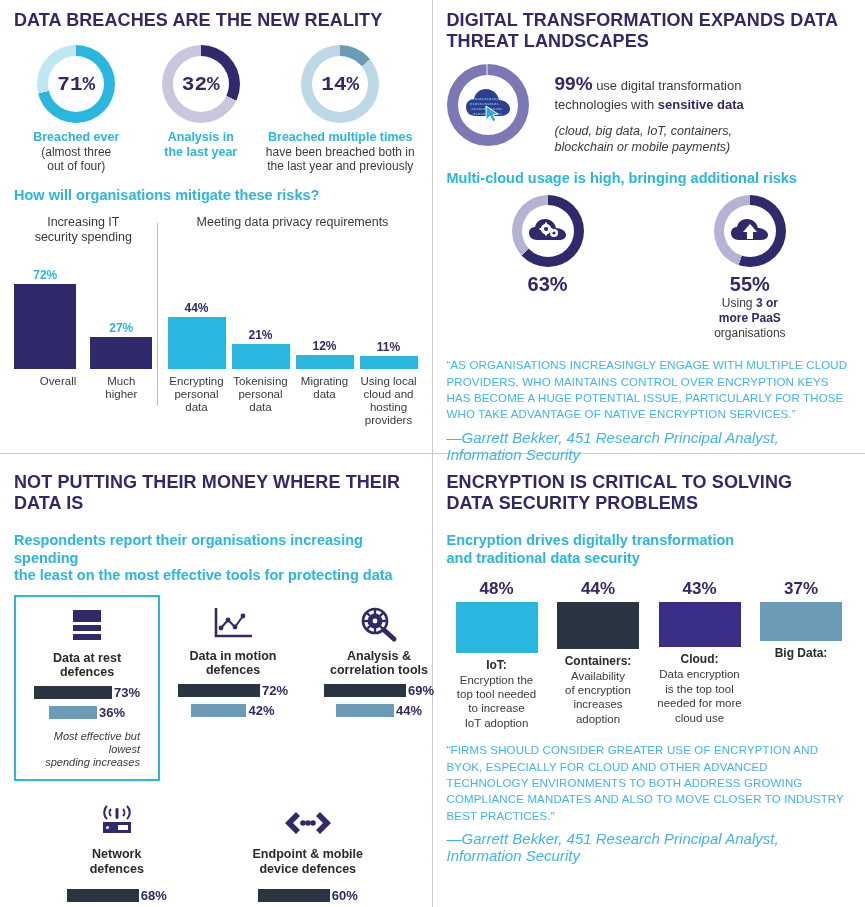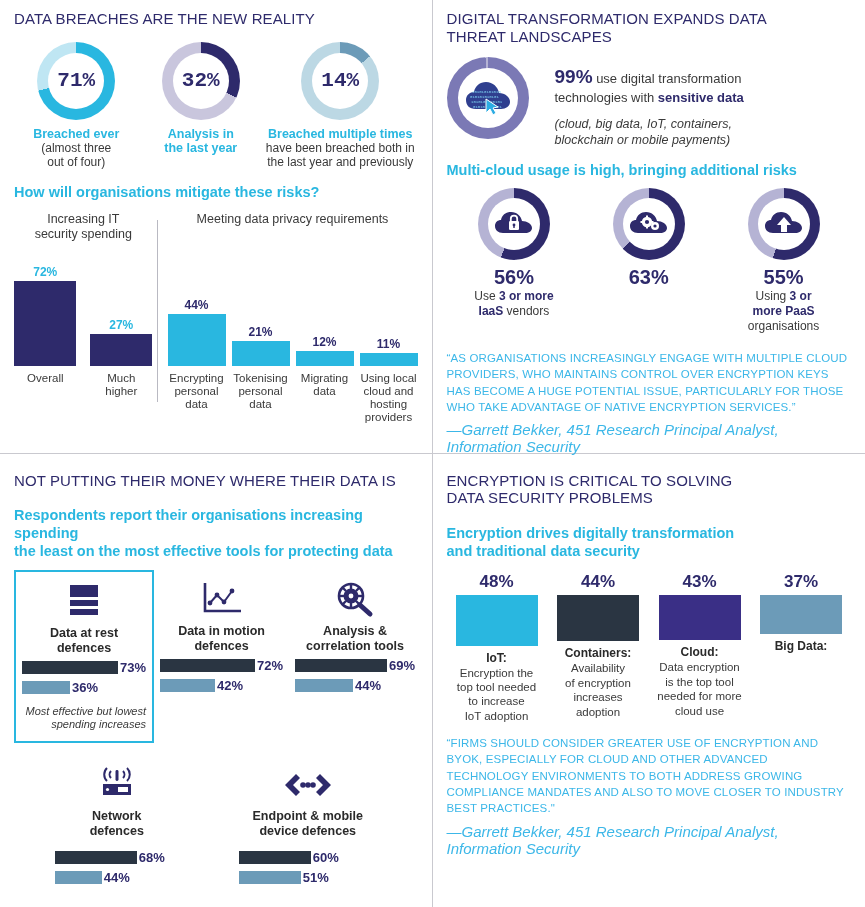--- a/index.html
+++ b/index.html
@@ -10,21 +10,21 @@
     color: #2e2a6b;
     overflow: hidden;
   }
   .page { width: 865px; height: 907px; position: relative; display: flex; flex-wrap: wrap; }
   .quad { width: 432.5px; height: 453.5px; position: relative; padding: 10px 14px; }
   .q-tl { border-right: 1px solid #c9c9cf; border-bottom: 1px solid #c9c9cf; }
   .q-tr { border-bottom: 1px solid #c9c9cf; }
   .q-bl { border-right: 1px solid #c9c9cf; }
 
   .hdr {
-    font-size: 15px; font-weight: normal; color: #2e2a6b;
+    font-size: 18px; font-weight: bold; color: #2e2a6b;
     letter-spacing: .1px; line-height: 1.18;
   }
   .subhead-cyan {
     color: #29b7e0; font-weight: bold; font-size: 14.5px; line-height: 1.22;
   }
 
   
   .donut-row { display: flex; justify-content: space-around; margin-top: 14px; }
   .donut-cell { width: 133px; text-align: center; }
   .donut { width: 78px; height: 78px; margin: 0 auto; position: relative; border-radius: 50%; }
@@ -71,25 +71,25 @@
   .cloud-cap { font-size: 12px; color: #3a3a3a; line-height: 1.25; }
   .cloud-cap b { color: #2e2a6b; }
 
   .quote {
     color: #3cb7e8; font-size: 11.5px; line-height: 1.42; letter-spacing: .15px;
   }
   .quote-attr { color: #3cb7e8; font-size: 15px; font-style: italic; text-align: left; margin-top: 6px; }
 
   
   .tool-row { display: flex; margin-top: 10px; }
-  .tool-card { width: 146px; text-align: center; padding: 8px 6px 10px; }
+  .tool-card { width: 146px; text-align: center; padding: 8px 18px 10px; }
   .tool-card.boxed { border: 2px solid #29b7e0; }
   .tool-icon { height: 44px; display: flex; align-items: center; justify-content: center; }
   .tool-name { font-size: 12.5px; font-weight: bold; color: #2a2a2a; line-height: 1.15; margin-top: 2px; }
-  .hbar-line { display: flex; align-items: center; margin-top: 5px; }
+  .hbar-line { display: flex; align-items: center; margin-top: 5px; justify-content: center; }
   .hbar { height: 13px; }
   .hbar-val { font-size: 13px; font-weight: bold; color: #2e2a6b; margin-left: 2px; }
   .tool-note { font-size: 11px; font-style: italic; color: #3a3a3a; line-height: 1.2; margin-top: 10px; }
 
   .tool-row2 { display: flex; justify-content: center; gap: 48px; margin-top: 12px; }
 
   
   .enc-bars { display: flex; justify-content: space-between; margin-top: 12px; padding: 0 2px; }
   .enc-col { width: 96px; text-align: center; }
   .enc-pct { font-size: 17px; font-weight: bold; color: #2e2a6b; margin-bottom: 3px; }
@@ -148,21 +148,21 @@
             <div class="bcol">
               <div class="bval cyan">72%</div>
               <div class="bar" style="height: 84.96px; background: rgb(46, 42, 107); width: 62px;"></div>
             </div>
             <div class="bcol">
               <div class="bval cyan">27%</div>
               <div class="bar" style="height: 31.86px; background: rgb(46, 42, 107); width: 62px;"></div>
             </div>
           </div>
       <div style="display: flex; justify-content: center; gap: 14px; margin-top: 3px;">
-            <div class="blabel" style="white-space: pre-line; width: 62px;">Overall</div>
+            <div class="blabel" style="white-space: pre-line; width: 62px; text-align: right;">Overall</div>
             <div class="blabel" style="white-space: pre-line; width: 62px;">Much
 higher</div>
           </div>
         </div>
       <div class="divider-v"></div>
       <div class="bargroup right">
         <div class="grp-title">Meeting data privacy requirements</div>
         <div class="bars right-bars" id="bars-right">
             <div class="bcol">
               <div class="bval navy">44%</div>
@@ -224,38 +224,20 @@
           <span>technologies with </span><b>sensitive data</b>
         </div>
         <div class="dx-l2" style="white-space: pre-line;">(cloud, big data, IoT, containers,
 blockchain or mobile payments)</div>
       </div>
     </div>
 
     <div class="subhead-cyan" style="margin-top:14px">Multi-cloud usage is high, bringing additional risks</div>
 
     <div class="cloud-row">
-      <div class="cloud-cell">
-        <div class="cloud-donut" id="c0" style="background: conic-gradient(rgb(46, 42, 107) 0%, rgb(46, 42, 107) 56%, rgb(181, 179, 212) 56%, rgb(181, 179, 212) 100%);">
-          <div class="hole">
-            <svg width="40" height="28" viewBox="0 0 40 28">
-              <path d="M9 23 C4 23 1 20 1 16 C1 12 4 10 7 10 C8 5 12 2 17 2 C23 2 27 6 28 11 C33 11 38 14 38 18 C38 21 35 23 31 23 Z" fill="#2e2a6b"></path>
-              <rect x="15" y="11" width="10" height="9" rx="1.2" fill="#fff"></rect>
-              <path d="M16.8 11 v-2.2 a3.2 3.2 0 0 1 6.4 0 V11" fill="none" stroke="#fff" stroke-width="1.8"></path>
-              <circle cx="20" cy="15" r="1.4" fill="#2e2a6b"></circle>
-              <rect x="19.3" y="15" width="1.4" height="3" fill="#2e2a6b"></rect>
-            </svg>
-          </div>
-        </div>
-        <div class="cloud-pct">56%</div>
-        <div class="cloud-cap">
-          <span>Use </span><b>3 or more</b><br>
-          <b>IaaS</b><span> vendors</span>
-        </div>
-      </div>
 
       <div class="cloud-cell">
         <div class="cloud-donut" id="c1" style="background: conic-gradient(rgb(46, 42, 107) 0%, rgb(46, 42, 107) 63%, rgb(181, 179, 212) 63%, rgb(181, 179, 212) 100%);">
           <div class="hole">
             <svg width="40" height="28" viewBox="0 0 40 28">
               <path d="M9 23 C4 23 1 20 1 16 C1 12 4 10 7 10 C8 5 12 2 17 2 C23 2 27 6 28 11 C33 11 38 14 38 18 C38 21 35 23 31 23 Z" fill="#2e2a6b"></path>
               <g fill="#fff">
                 <circle cx="18" cy="12" r="5.2"></circle>
                   <circle cx="26" cy="16" r="4"></circle>
               </g>

